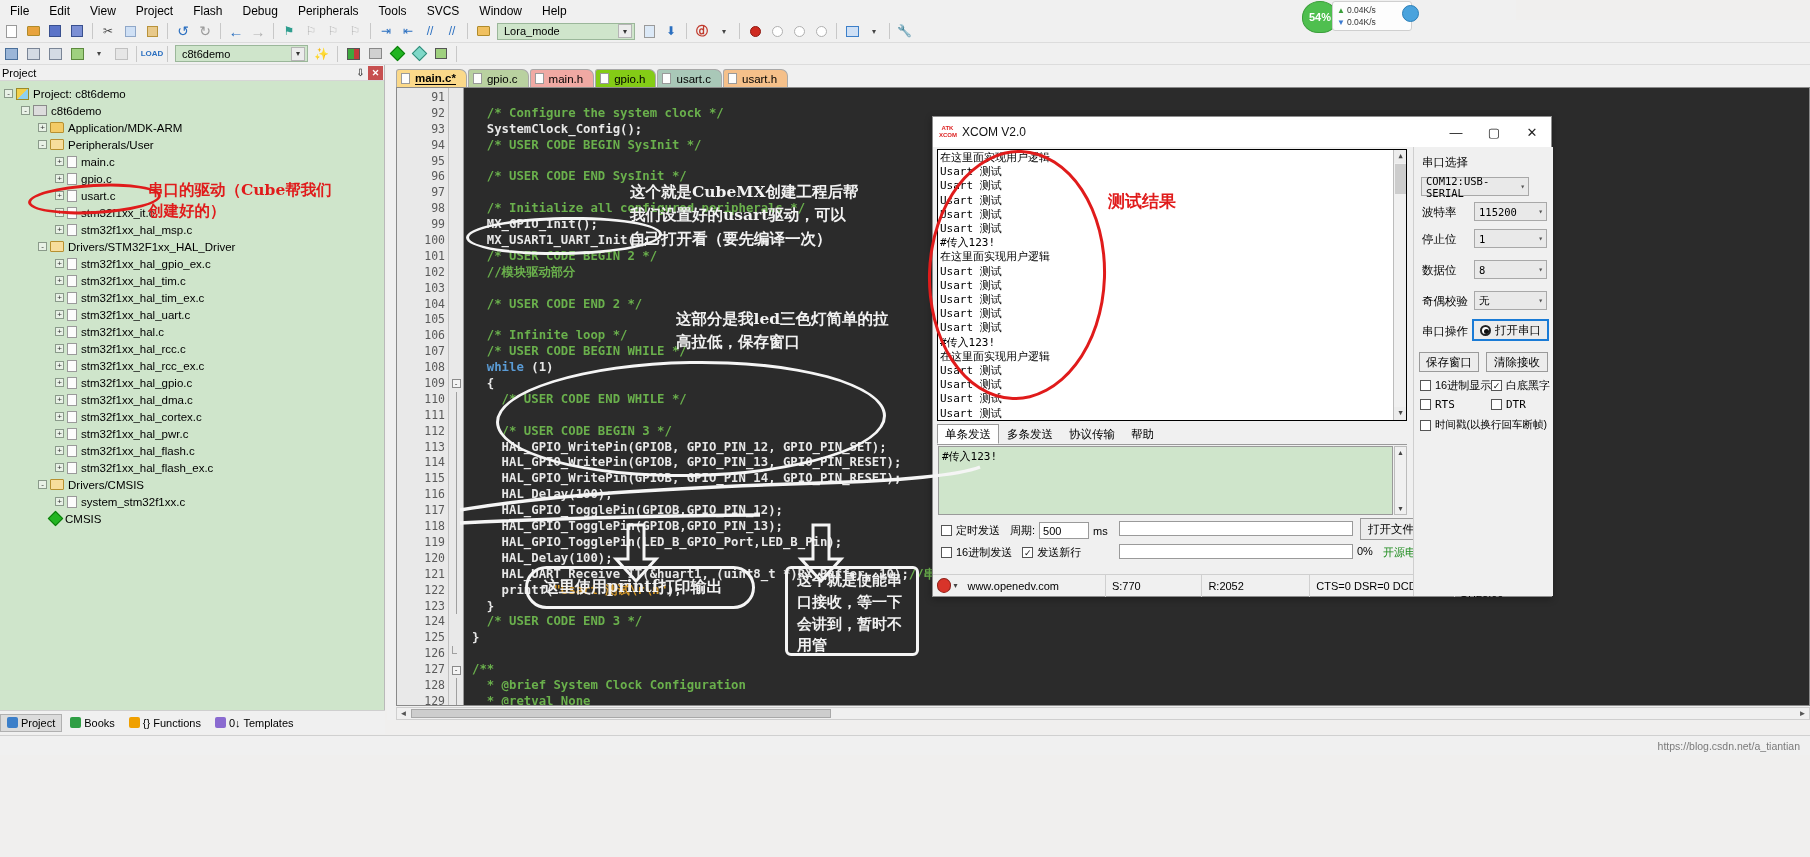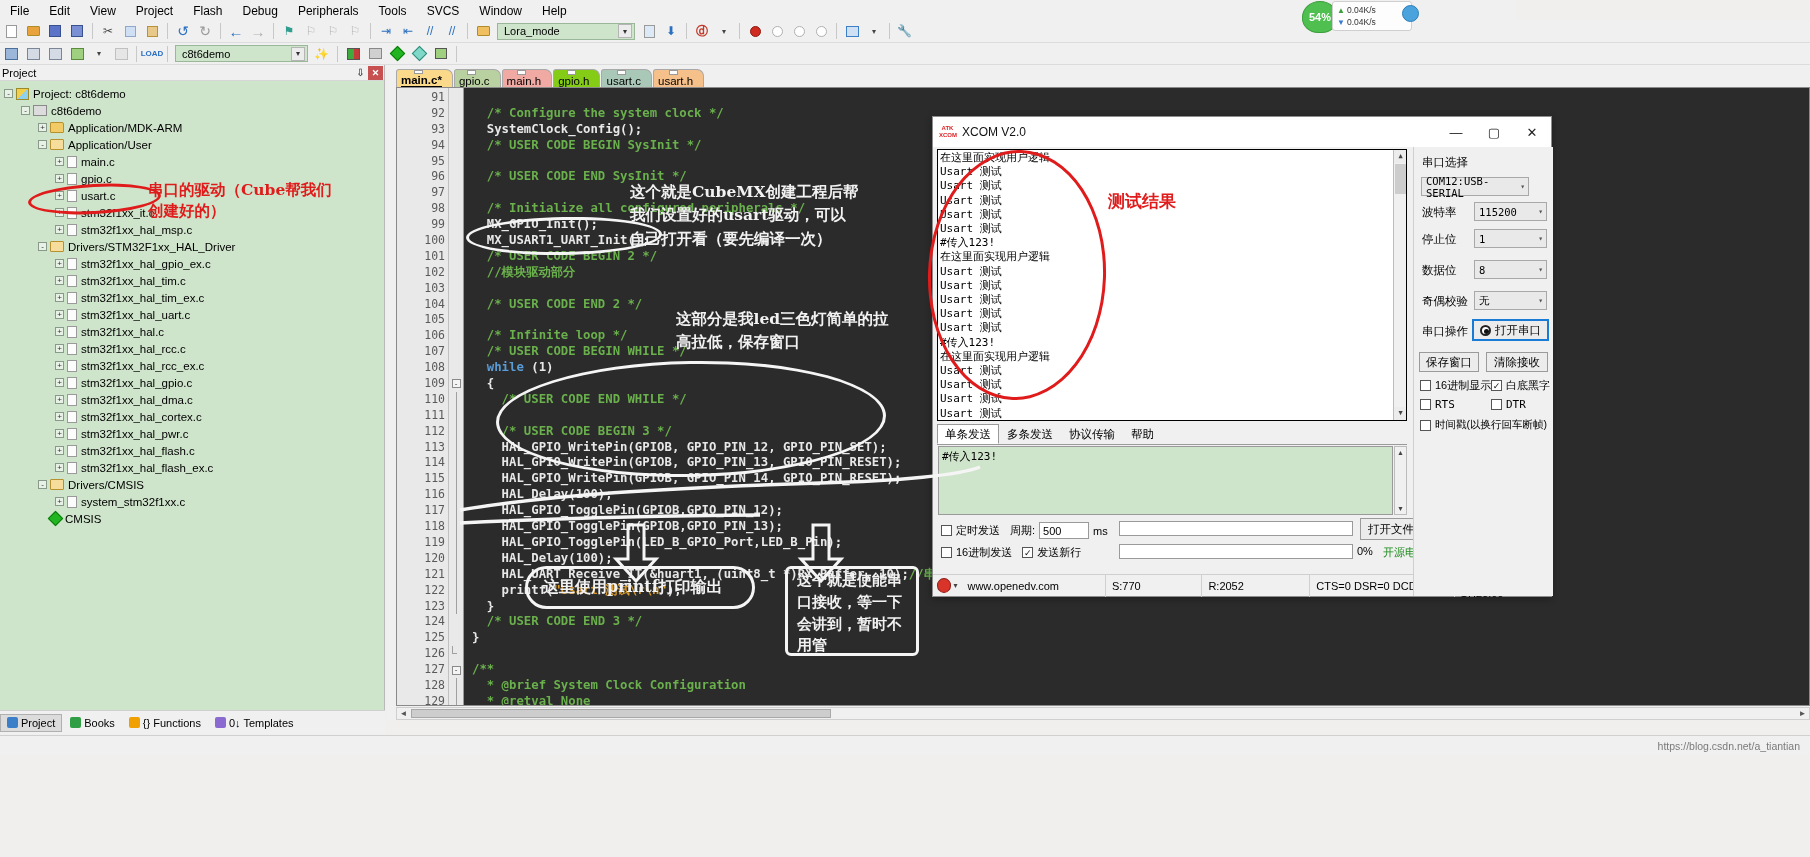--- a/index.html
+++ b/index.html
@@ -107,21 +107,21 @@
     background: #f0f0f0;
   }
   .etabs {
     position: absolute; left: 0; top: 0; height: 22px; width: 100%;
     display: flex; align-items: flex-end; padding-left: 9px;
   }
   .etab {
     height: 18px; display: flex; align-items: center; padding: 0 10px 0 4px;
     margin-right: 1px; font-size: 11.5px; color: #000;
     border: 1px solid #a9a9a9; border-bottom: none;
-    border-radius: 3px 7px 0 0; position: relative; flex-direction: column;
+    border-radius: 3px 7px 0 0; position: relative;
   }
   .etab .ti { width: 9px; height: 11px; background: #fdfdfd; border: 1px solid #9a9a9a; margin-right: 5px; }
   .etab.sel { font-weight: bold; }
   .etab.sel .lbl { border-bottom: 1.5px solid #000; }
 
   .codearea {
     position: absolute; left: 9px; top: 22px; right: 0; bottom: 14px;
     background: #2b2b2b; border: 1px solid #8a8a8a; display: flex;
     overflow: hidden;
   }
@@ -463,21 +463,21 @@
           <span>c8t6demo</span>
         </div>
         <div class="tnode" style="padding-left: 38px;">
           <span class="tbox">+</span>
           <span class="ticon ic-folder"></span>
           <span>Application/MDK-ARM</span>
         </div>
         <div class="tnode" style="padding-left: 38px;">
           <span class="tbox">-</span>
           <span class="ticon ic-folderopen"></span>
-          <span>Application/User</span>
+          <span>Peripherals/User</span>
         </div>
         <div class="tnode" style="padding-left: 55px;">
           <span class="tbox">+</span>
           <span class="ticon ic-file"></span>
           <span>main.c</span>
         </div>
         <div class="tnode" style="padding-left: 55px;">
           <span class="tbox">+</span>
           <span class="ticon ic-file"></span>
           <span>gpio.c</span>

